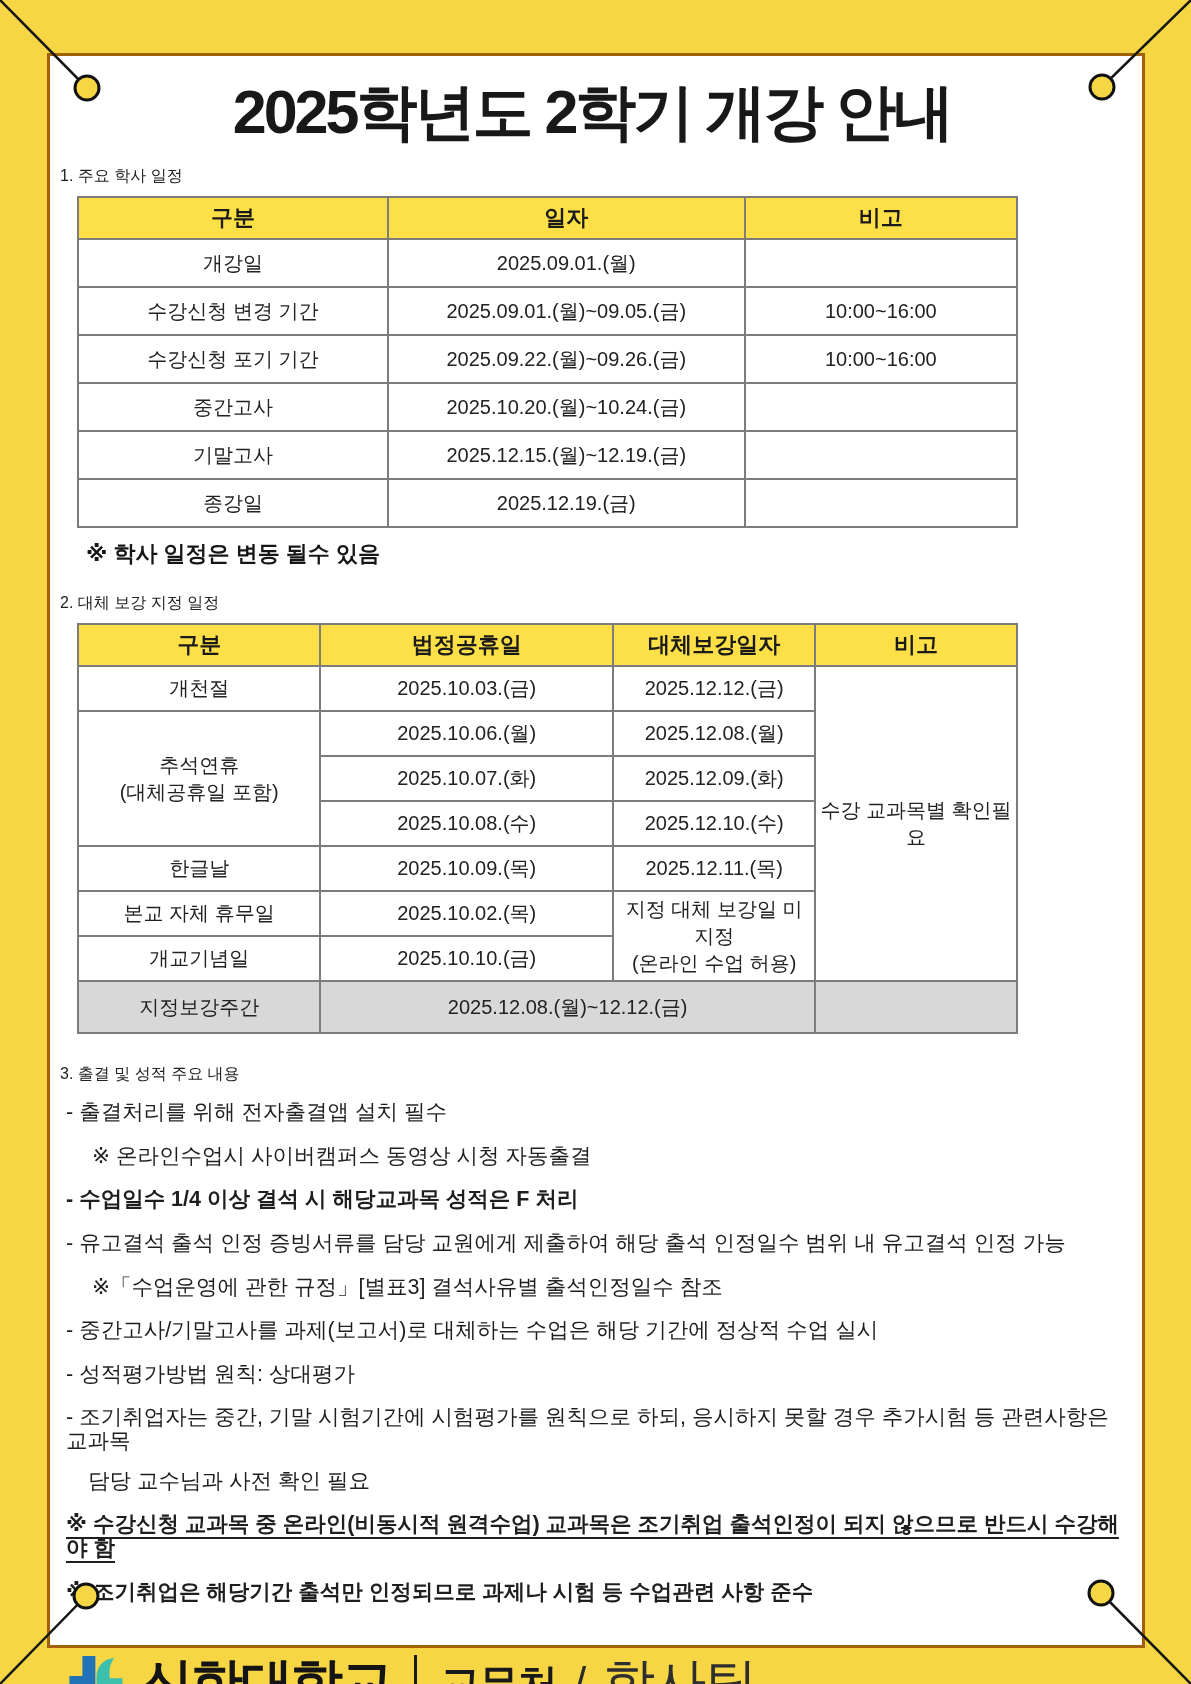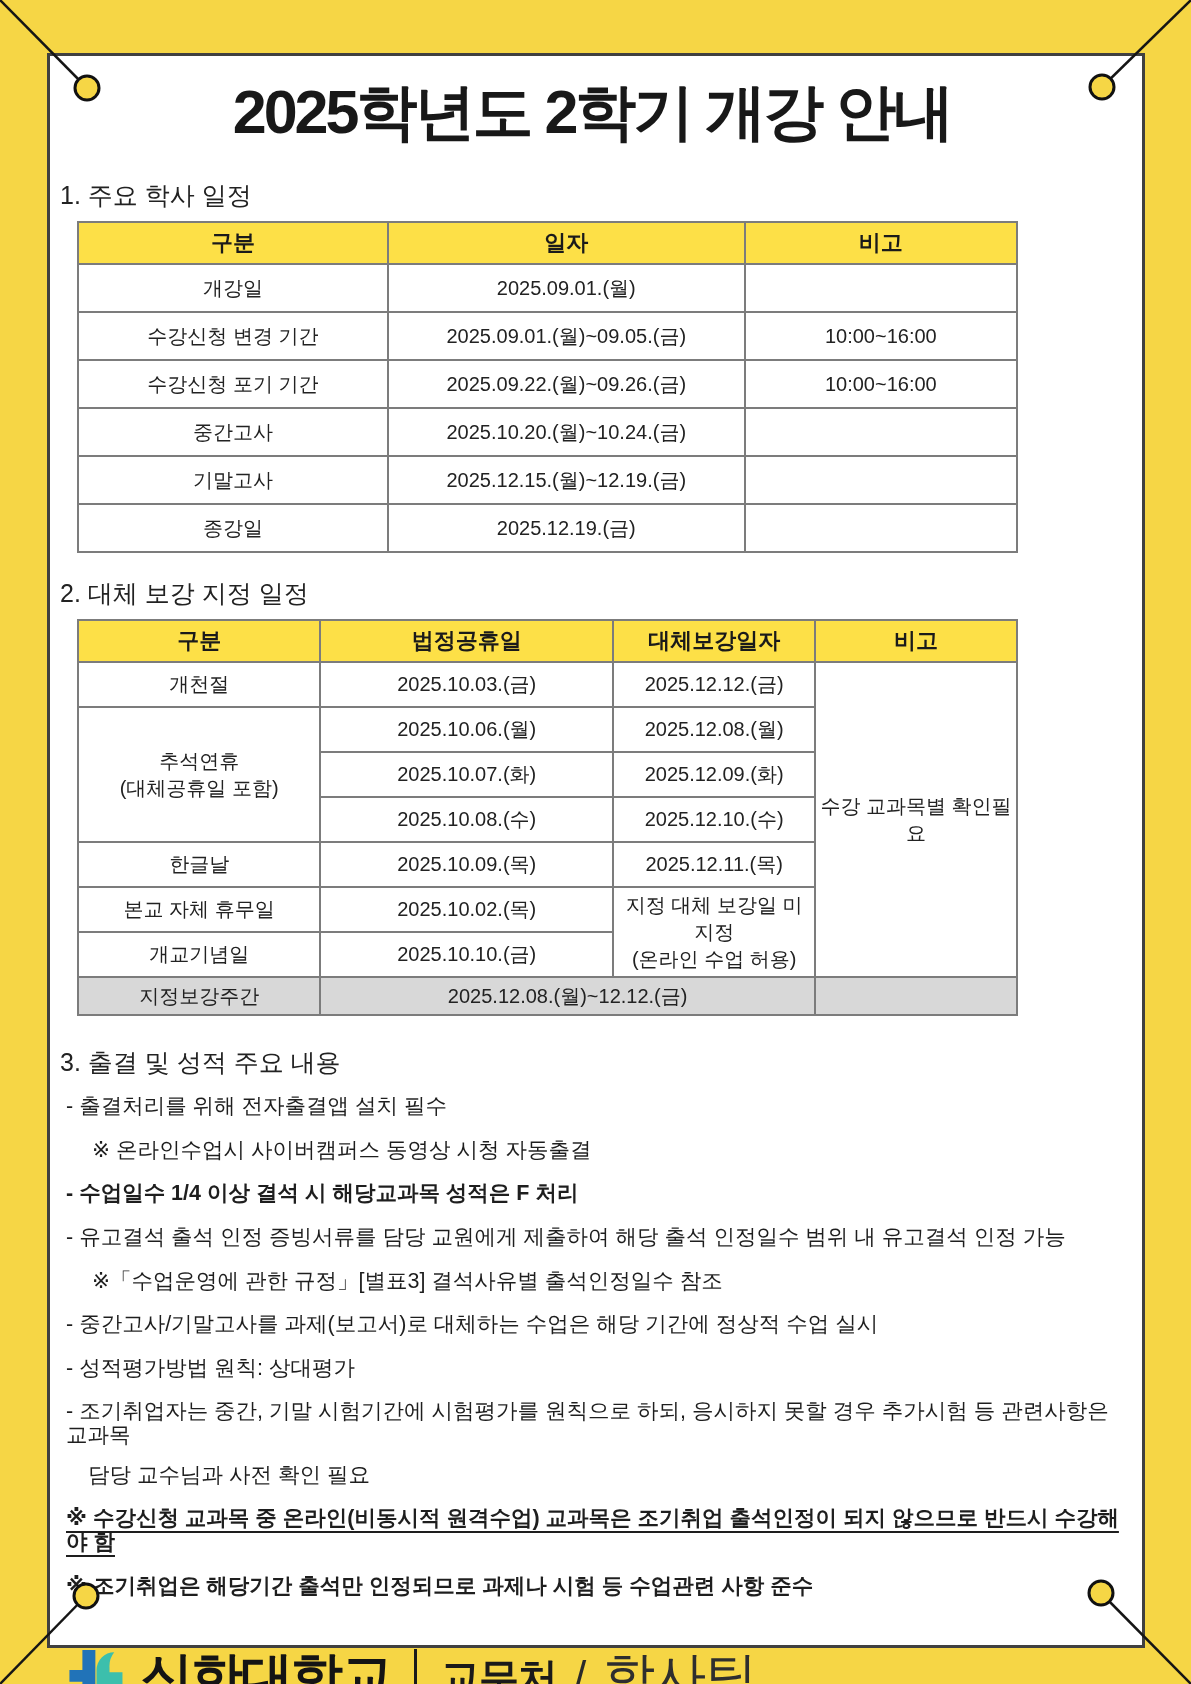--- a/index.html
+++ b/index.html
@@ -4,42 +4,42 @@
 <style>
   html,body { margin:0; padding:0; }
   body {
     width:1191px; height:1684px; position:relative; overflow:hidden;
     background:#F6D645; color:#1b1b1b;
     font-family:"Liberation Sans","DejaVu Sans",sans-serif;
   }
   .strings { position:absolute; left:0; top:0; z-index:5; pointer-events:none; }
   .poster {
     position:absolute; left:47px; top:53px; width:1098px; height:1595px;
-    background:#ffffff; border:3px solid #404040; box-sizing:border-box;
+    background:#ffffff; border:3px solid #a16207; box-sizing:border-box;
     z-index:1; padding:12px 18px 0 10px;
   }
   .title {
     margin:4px 0 0 0; text-align:center;
     font-size:61px; font-weight:900; letter-spacing:-3px; color:#181818;
   }
-  .sec-h { font-size:25px; font-weight:500; color:#222; margin:25px 0 9px 0; }
+  .sec-h { font-size:16px; font-weight:500; color:#222; margin:12px 0 9px 0; }
   .sec-h.s2 { margin-top:24px; }
   .sec-h.s3 { margin-top:30px; margin-bottom:16px; }
 
   table { border-collapse:collapse; table-layout:fixed; margin-left:17px; width:941px; }
   th, td {
     border:2px solid #7c7c7c; text-align:center; vertical-align:middle;
     padding:0 4px; overflow:hidden;
   }
   thead th { background:#fde047; font-size:22px; font-weight:800; height:40px; color:#1a1a1a; }
   tbody td { font-size:20px; color:#222; }
   .t1 tbody tr { height:48px; }
   .t1 col.c1 { width:33%; } .t1 col.c2 { width:38%; } .t1 col.c3 { width:29%; }
   .t2 tbody tr { height:45px; }
-  .t2 tr.gray { height:38px; }
+  .t2 tr.gray { height:52px; }
   .t2 col.c1 { width:25.8%; } .t2 col.c2 { width:31.2%; }
   .t2 col.c3 { width:21.5%; } .t2 col.c4 { width:21.5%; }
   .t2 td div { line-height:1.35; }
   tr.gray td { background:#D8D8D8; }
 
   .note1 { font-weight:800; font-size:22px; color:#161616; margin:11px 0 0 26px; }
 
   .items { margin-left:6px; }
   .item { font-size:21.5px; line-height:1.1; margin-bottom:20px; color:#1e1e1e; }
   .it-note { padding-left:26px; }
@@ -115,20 +115,21 @@
         <td>2025.12.15.(월)~12.19.(금)</td>
         <td></td>
       </tr>
       <tr>
         <td>종강일</td>
         <td>2025.12.19.(금)</td>
         <td></td>
       </tr>
     </tbody>
   </table>
+  <div class="note1">※ 학사 일정은 변동 될수 있음</div>
 
   <div class="sec-h s2">2. 대체 보강 지정 일정</div>
   <table class="t2">
     <colgroup>
         <col class="c1">
         <col class="c2">
         <col class="c3">
         <col class="c4">
       </colgroup>
     <thead>

